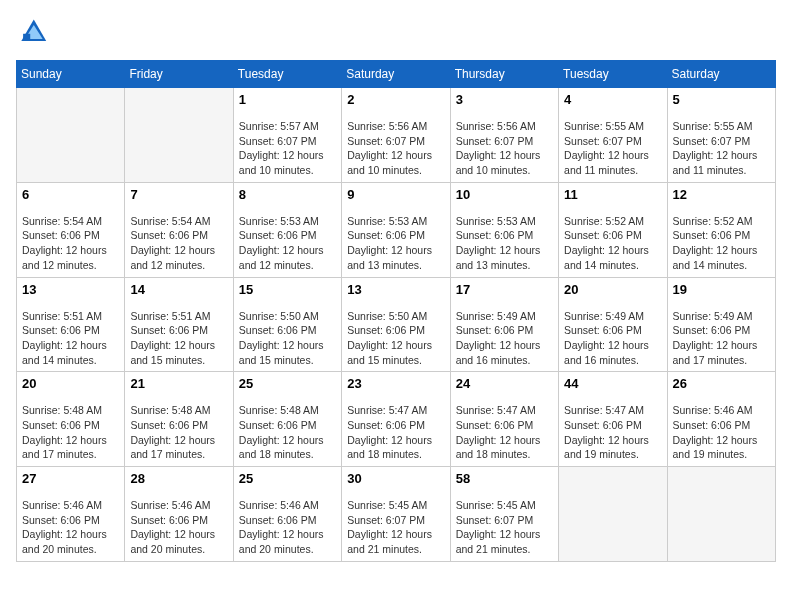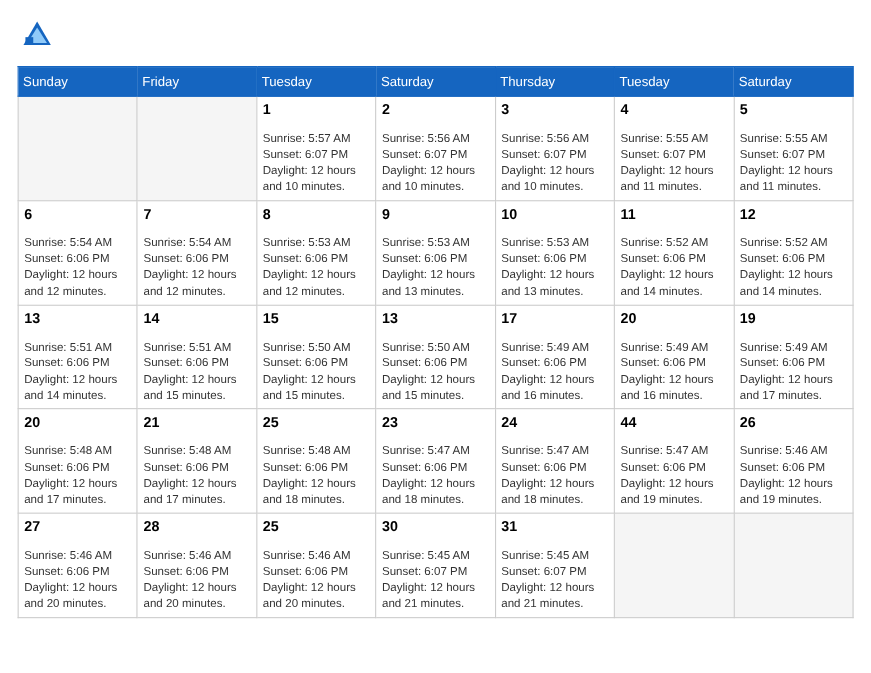--- a/index.html
+++ b/index.html
@@ -335,21 +335,21 @@
 and 20 minutes.</div>
         </td>
         <td>
           <span class="day-num">30</span>
           <div class="day-info" style="white-space: pre-line;">Sunrise: 5:45 AM
 Sunset: 6:07 PM
 Daylight: 12 hours
 and 21 minutes.</div>
         </td>
         <td>
-          <span class="day-num">31</span>
+          <span class="day-num">58</span>
           <div class="day-info" style="white-space: pre-line;">Sunrise: 5:45 AM
 Sunset: 6:07 PM
 Daylight: 12 hours
 and 21 minutes.</div>
         </td>
         <td class="empty"></td>
         <td class="empty"></td>
       </tr>
     </tbody>
 </table>

